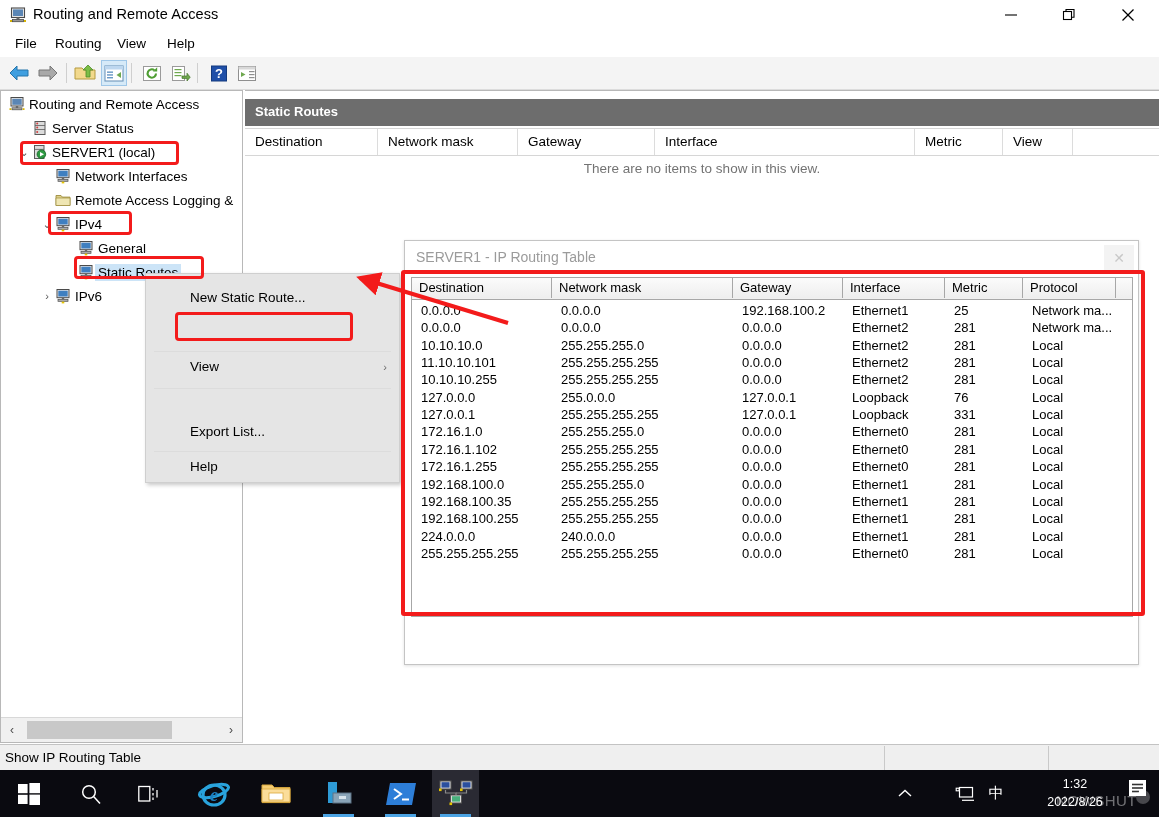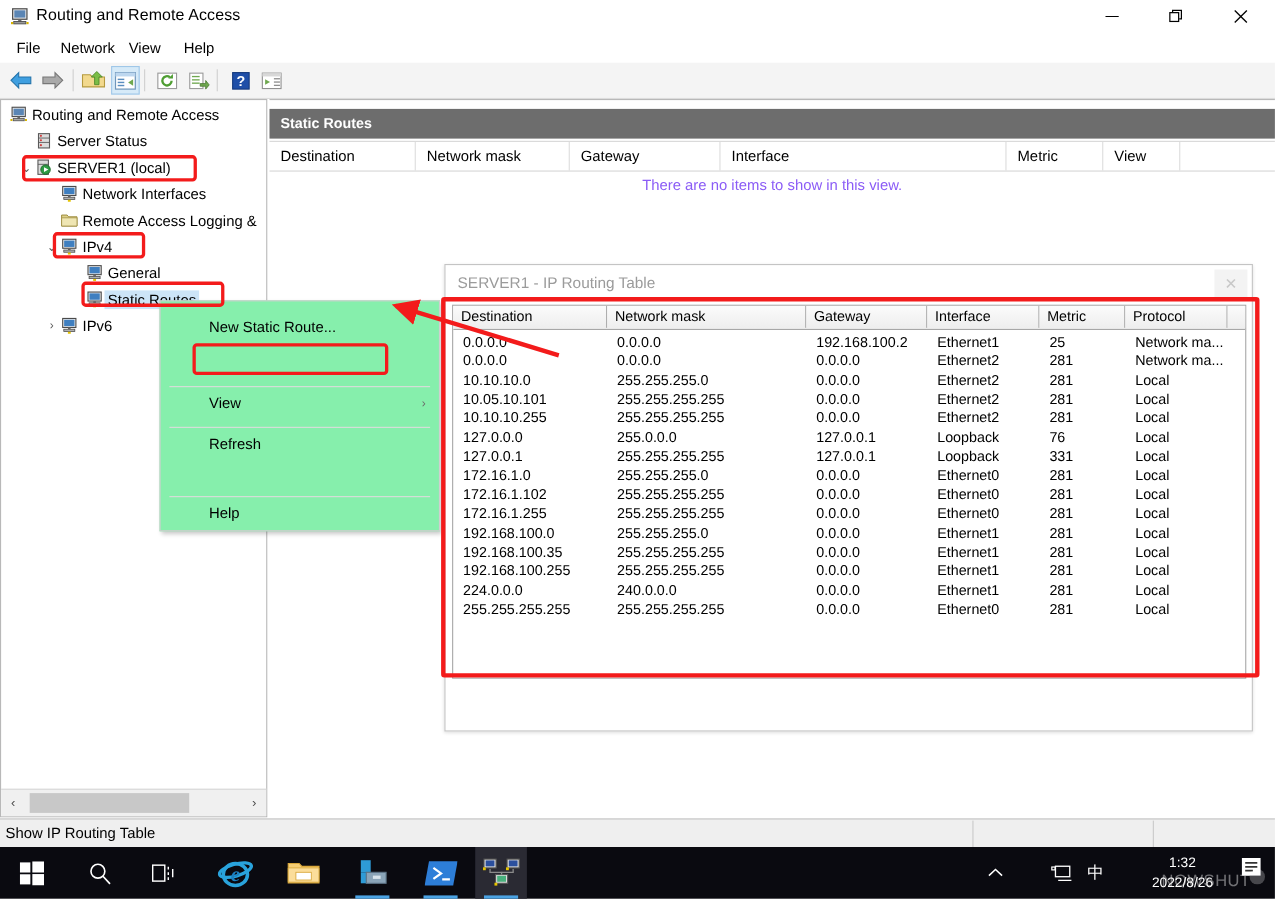--- a/index.html
+++ b/index.html
@@ -45,24 +45,24 @@
 
   .content-pane{position:absolute;left:245px;top:90px;width:914px;height:653px;background:#fff;
                 border-top:1px solid #b8b8b8;box-sizing:border-box;}
   .pane-header{position:absolute;left:0;top:8px;width:914px;height:27px;background:#6d6d6d;}
   .pane-header-text{position:absolute;left:10px;top:5px;font-size:13px;font-weight:bold;color:#fff;}
 
   .list-head{position:absolute;left:0;top:37px;width:914px;height:26px;background:#fff;
              border-top:1px solid #d6d6d6;border-bottom:1px solid #d6d6d6;}
   .lh-cell{position:absolute;top:0;height:26px;line-height:26px;font-size:13.5px;color:#000;
            border-right:1px solid #dcdcdc;box-sizing:border-box;padding-left:10px;}
-  .empty-msg{position:absolute;left:0;top:70px;width:914px;text-align:center;font-size:13.5px;color:#8b5cf6;}
-
-  
-  .ctxmenu{position:absolute;left:145px;top:273px;width:255px;height:210px;background:#86efac;
+  .empty-msg{position:absolute;left:0;top:70px;width:914px;text-align:center;font-size:13.5px;color:#737373;}
+
+  
+  .ctxmenu{position:absolute;left:145px;top:273px;width:255px;height:210px;background:#e5e5e5;
            border:1px solid #cfcfcf;box-shadow:2px 2px 4px rgba(0,0,0,.22);box-sizing:border-box;padding-left:16px;}
   .ctx-item{position:absolute;left:0;width:253px;height:30px;line-height:30px;font-size:13.5px;color:#000;padding-left:44px;box-sizing:border-box;}
   .ctx-sub{position:absolute;right:12px;top:0;height:30px;line-height:30px;color:#6b6b6b;font-size:11px;}
   .ctx-sep{position:absolute;left:8px;width:237px;height:1px;background:#dcdcdc;}
 
   
   .iprt{position:absolute;left:404px;top:240px;width:735px;height:425px;background:#fff;
         border:1px solid #c4c4c4;box-sizing:border-box;box-shadow:0 1px 3px rgba(0,0,0,.12);}
   .iprt-title{position:absolute;left:11px;top:8px;font-size:14px;color:#9b9b9b;}
   .iprt-close{position:absolute;right:4px;top:4px;width:30px;height:26px;display:flex;align-items:center;justify-content:center;
@@ -127,21 +127,21 @@
     <div class="wctl wclose">
       <svg width="14" height="14" viewBox="0 0 14 14">
         <line x1="1.5" y1="1.5" x2="12.5" y2="12.5" stroke="#000" stroke-width="1.2"></line>
         <line x1="12.5" y1="1.5" x2="1.5" y2="12.5" stroke="#000" stroke-width="1.2"></line>
       </svg>
     </div>
   </div>
 
   <div class="menubar">
     <div class="menu-item" style="left:8px">File</div>
-    <div class="menu-item" style="left:48px">Network</div>
+    <div class="menu-item" style="left:48px">Routing</div>
     <div class="menu-item" style="left:110px">View</div>
     <div class="menu-item" style="left:160px">Help</div>
   </div>
 
   <div class="toolbar">
     <div class="tb-btn" style="left:6px">
       <svg width="22" height="18" viewBox="0 0 22 18">
         <path d="M9 2 L2 9 L9 16 L9 12 L20 12 L20 6 L9 6 Z" fill="#3f9fe0" stroke="#2574ab" stroke-width="1"></path>
       </svg>
     </div>
@@ -342,21 +342,21 @@
   </div>
 
   <div class="ctxmenu">
     <div class="ctx-item" style="top:9px">New Static Route...</div>
     <div class="ctx-sep" style="top:77px"></div>
     <div class="ctx-item" style="top:78px">
       <span>View</span>
       <span class="ctx-sub">›</span>
     </div>
     <div class="ctx-sep" style="top:114px"></div>
-    <div class="ctx-item" style="top:115px">Refresh</div>
+    <div class="ctx-item" style="top:143px">Export List...</div>
     <div class="ctx-sep" style="top:177px"></div>
     <div class="ctx-item" style="top:178px">Help</div>
   </div>
 
   <div class="iprt">
     <div class="iprt-title">SERVER1 - IP Routing Table</div>
     <div class="iprt-close">✕</div>
 
     <div class="iprt-grid">
       <div class="gh">
@@ -387,21 +387,21 @@
           </div>
           <div class="grow" style="top: 34.7px;">
             <span class="gcell" style="left: 9px;">10.10.10.0</span>
             <span class="gcell" style="left: 149px;">255.255.255.0</span>
             <span class="gcell" style="left: 330px;">0.0.0.0</span>
             <span class="gcell" style="left: 440px;">Ethernet2</span>
             <span class="gcell" style="left: 542px;">281</span>
             <span class="gcell" style="left: 620px;">Local</span>
           </div>
           <div class="grow" style="top: 52.05px;">
-            <span class="gcell" style="left: 9px;">10.05.10.101</span>
+            <span class="gcell" style="left: 9px;">11.10.10.101</span>
             <span class="gcell" style="left: 149px;">255.255.255.255</span>
             <span class="gcell" style="left: 330px;">0.0.0.0</span>
             <span class="gcell" style="left: 440px;">Ethernet2</span>
             <span class="gcell" style="left: 542px;">281</span>
             <span class="gcell" style="left: 620px;">Local</span>
           </div>
           <div class="grow" style="top: 69.4px;">
             <span class="gcell" style="left: 9px;">10.10.10.255</span>
             <span class="gcell" style="left: 149px;">255.255.255.255</span>
             <span class="gcell" style="left: 330px;">0.0.0.0</span>

